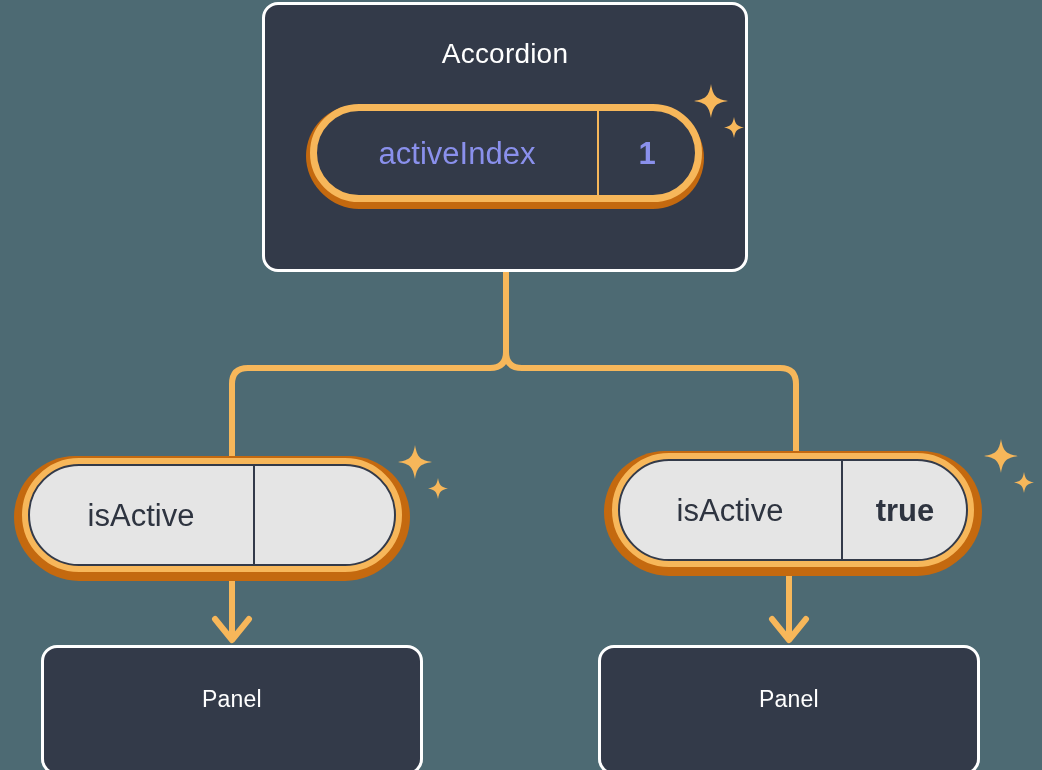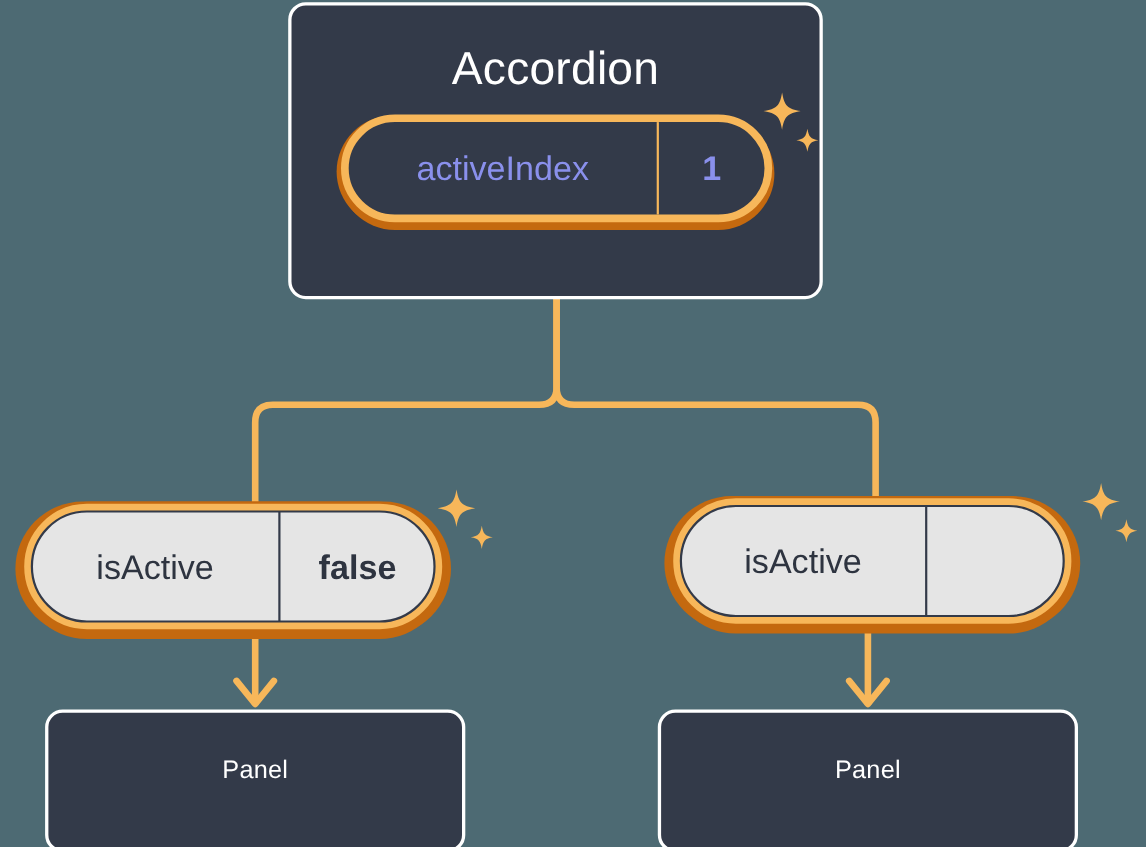--- a/index.html
+++ b/index.html
@@ -37,21 +37,21 @@
     position: absolute;
     background: #333a49;
     border: 3px solid #ffffff;
     border-radius: 16px;
     box-sizing: border-box;
     z-index: 3;
   }
 
   .card-title {
     color: #ffffff;
-    font-size: 42px;
+    font-size: 28px;
     font-weight: 400;
     text-align: center;
     letter-spacing: 0.2px;
   }
 
   #accordion-card {
     left: 262px;
     top: 2px;
     width: 486px;
     height: 270px;
@@ -188,30 +188,30 @@
 
   <div class="state-pill dark" id="pill-active-index">
     <div class="pill-key">activeIndex</div>
     <div class="pill-divider"></div>
     <div class="pill-value">1</div>
   </div>
 
   <div class="state-pill purple" id="pill-is-active-left">
     <div class="pill-key">isActive</div>
     <div class="pill-divider"></div>
-    <div class="pill-value">false</div>
   </div>
 
   <div class="component-card panel-card" id="panel-card-left">
     <div class="card-title">Panel</div>
   </div>
 
   <div class="state-pill purple" id="pill-is-active-right">
     <div class="pill-key">isActive</div>
     <div class="pill-divider"></div>
+    <div class="pill-value">true</div>
   </div>
 
   <div class="component-card panel-card" id="panel-card-right">
     <div class="card-title">Panel</div>
   </div>
 
   <svg class="sparkle-group" id="sparkles-accordion" width="56" height="62" viewBox="0 0 56 62">
     <path d="M19,2 C21,14 24,17 36,19 C24,21 21,24 19,36 C17,24 14,21 2,19 C14,17 17,14 19,2 Z" fill="#f7b75a"></path>
     <path d="M42,35 C43.3,42.5 45,44.2 52,45.5 C45,46.8 43.3,48.5 42,56 C40.7,48.5 39,46.8 32,45.5 C39,44.2 40.7,42.5 42,35 Z" fill="#f7b75a"></path>
   </svg>

